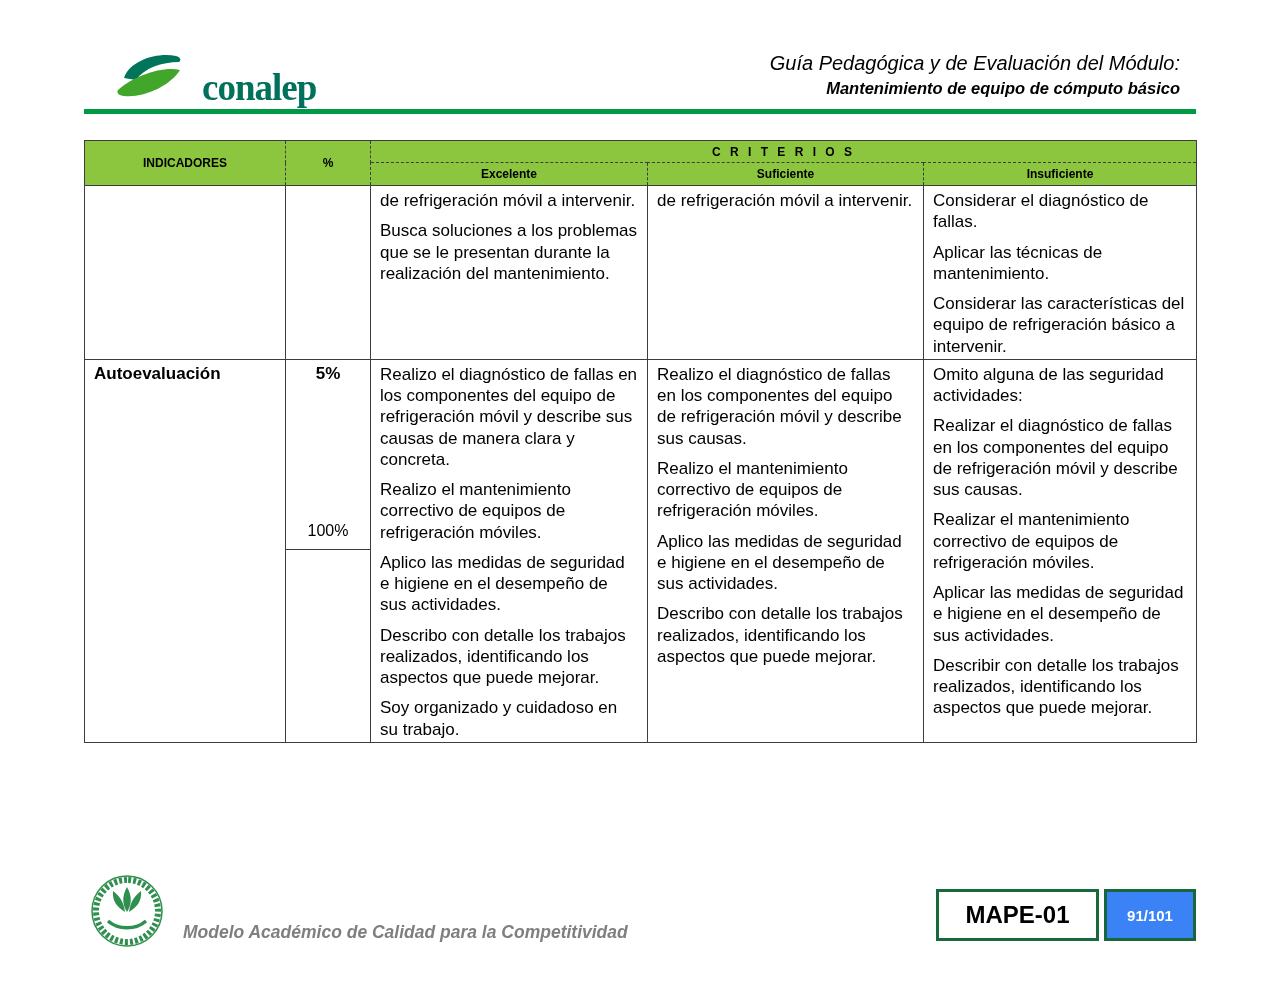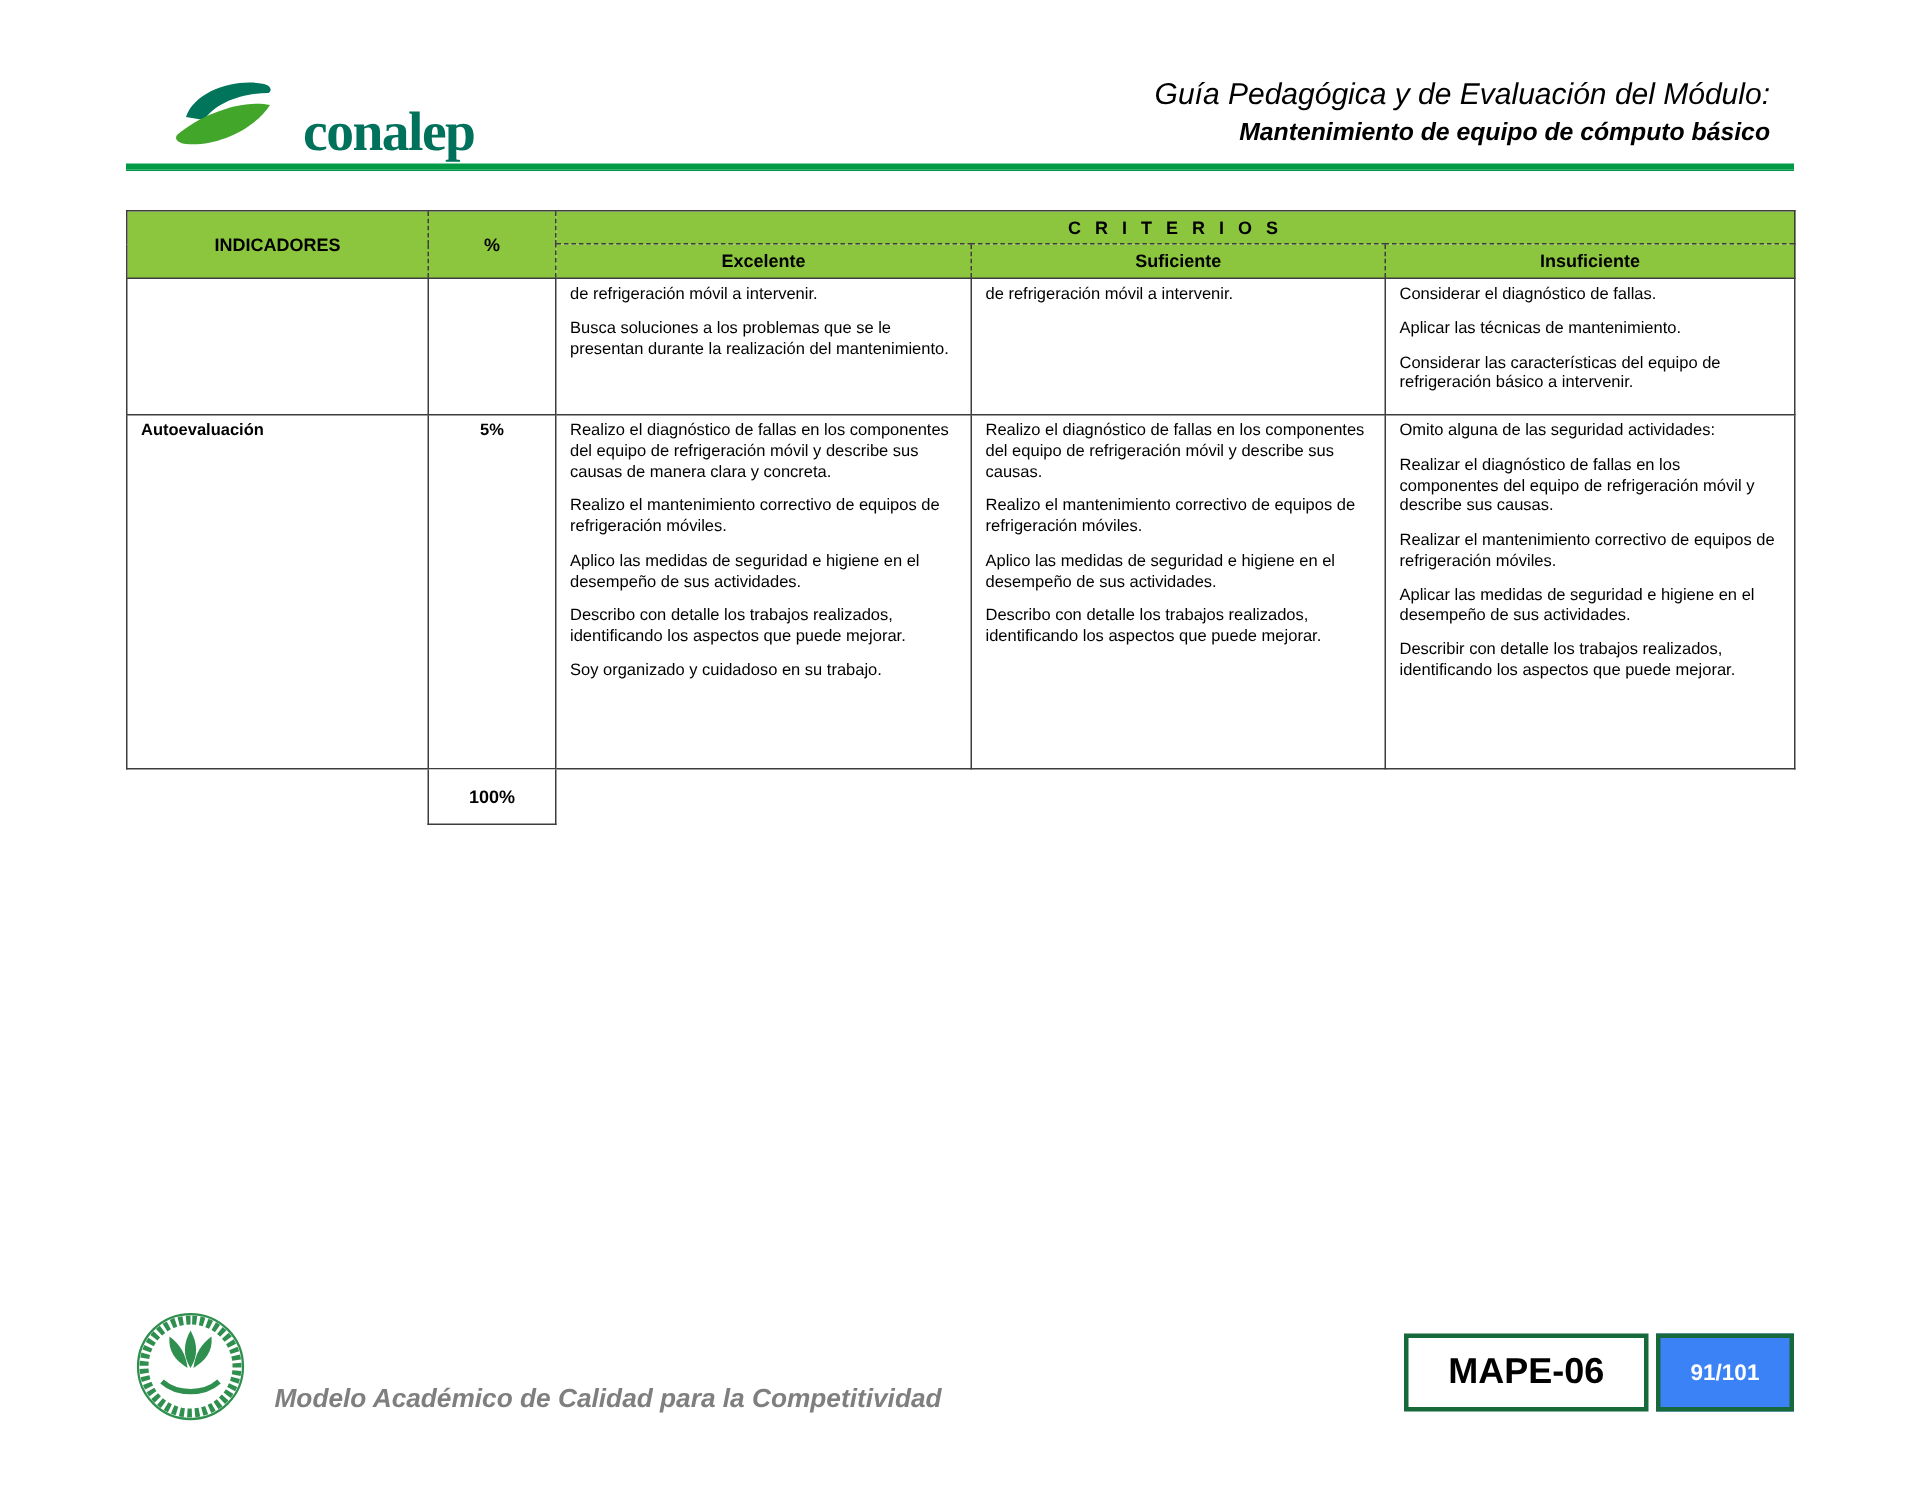--- a/index.html
+++ b/index.html
@@ -74,21 +74,21 @@
     color: #000;
     font-size: 12px;
     font-weight: bold;
     border: 1px dashed #3d3d3d;
     text-align: center;
     vertical-align: middle;
   }
   th.crit-head { letter-spacing: 3px; }
   table.rubric td {
     border: 1px solid #3d3d3d;
-    font-size: 11px;
+    font-size: 17px;
     color: #000;
     vertical-align: top;
     padding: 4px 9px 2px 9px;
   }
   td.ind-cell {
     vertical-align: middle;
     font-weight: bold;
     font-size: 12px;
     padding-left: 8px;
   }
@@ -109,22 +109,22 @@
     left: 285px;
     top: 513px;
     width: 86px;
     height: 37px;
     border: 1px solid #3d3d3d;
     border-top: none;
     background: #fff;
     display: flex;
     align-items: center;
     justify-content: center;
-    font-size: 12px;
-    font-weight: bold;
+    font-size: 16px;
+    font-weight: normal;
   }
 
   
   .footer-seal {
     position: absolute;
     left: 90px;
     top: 874px;
   }
   .motto {
     position: absolute;
@@ -261,16 +261,16 @@
       <path d="M37 6 A31 31 0 1 0 37.01 6" fill="none" stroke="#2F8F4E" stroke-width="6" stroke-dasharray="3 2"></path>
       <g fill="#2F8F4E">
         <path d="M37 13 C32 22 32 30 37 38 C42 30 42 22 37 13Z"></path>
         <path d="M23 17 C22 27 27 33 35 38 C34 29 30 22 23 17Z"></path>
         <path d="M51 17 C52 27 47 33 39 38 C40 29 44 22 51 17Z"></path>
       </g>
       <path d="M18 47 C28 56 46 56 56 47" stroke="#2F8F4E" stroke-width="3.5" fill="none"></path>
     </svg>
   </div>
   <div class="motto">Modelo Académico de Calidad para la Competitividad</div>
-  <div class="code-box">MAPE-06</div>
+  <div class="code-box">MAPE-01</div>
   <div class="page-box">91/101</div>
 
 </div>
 
 </body></html>

